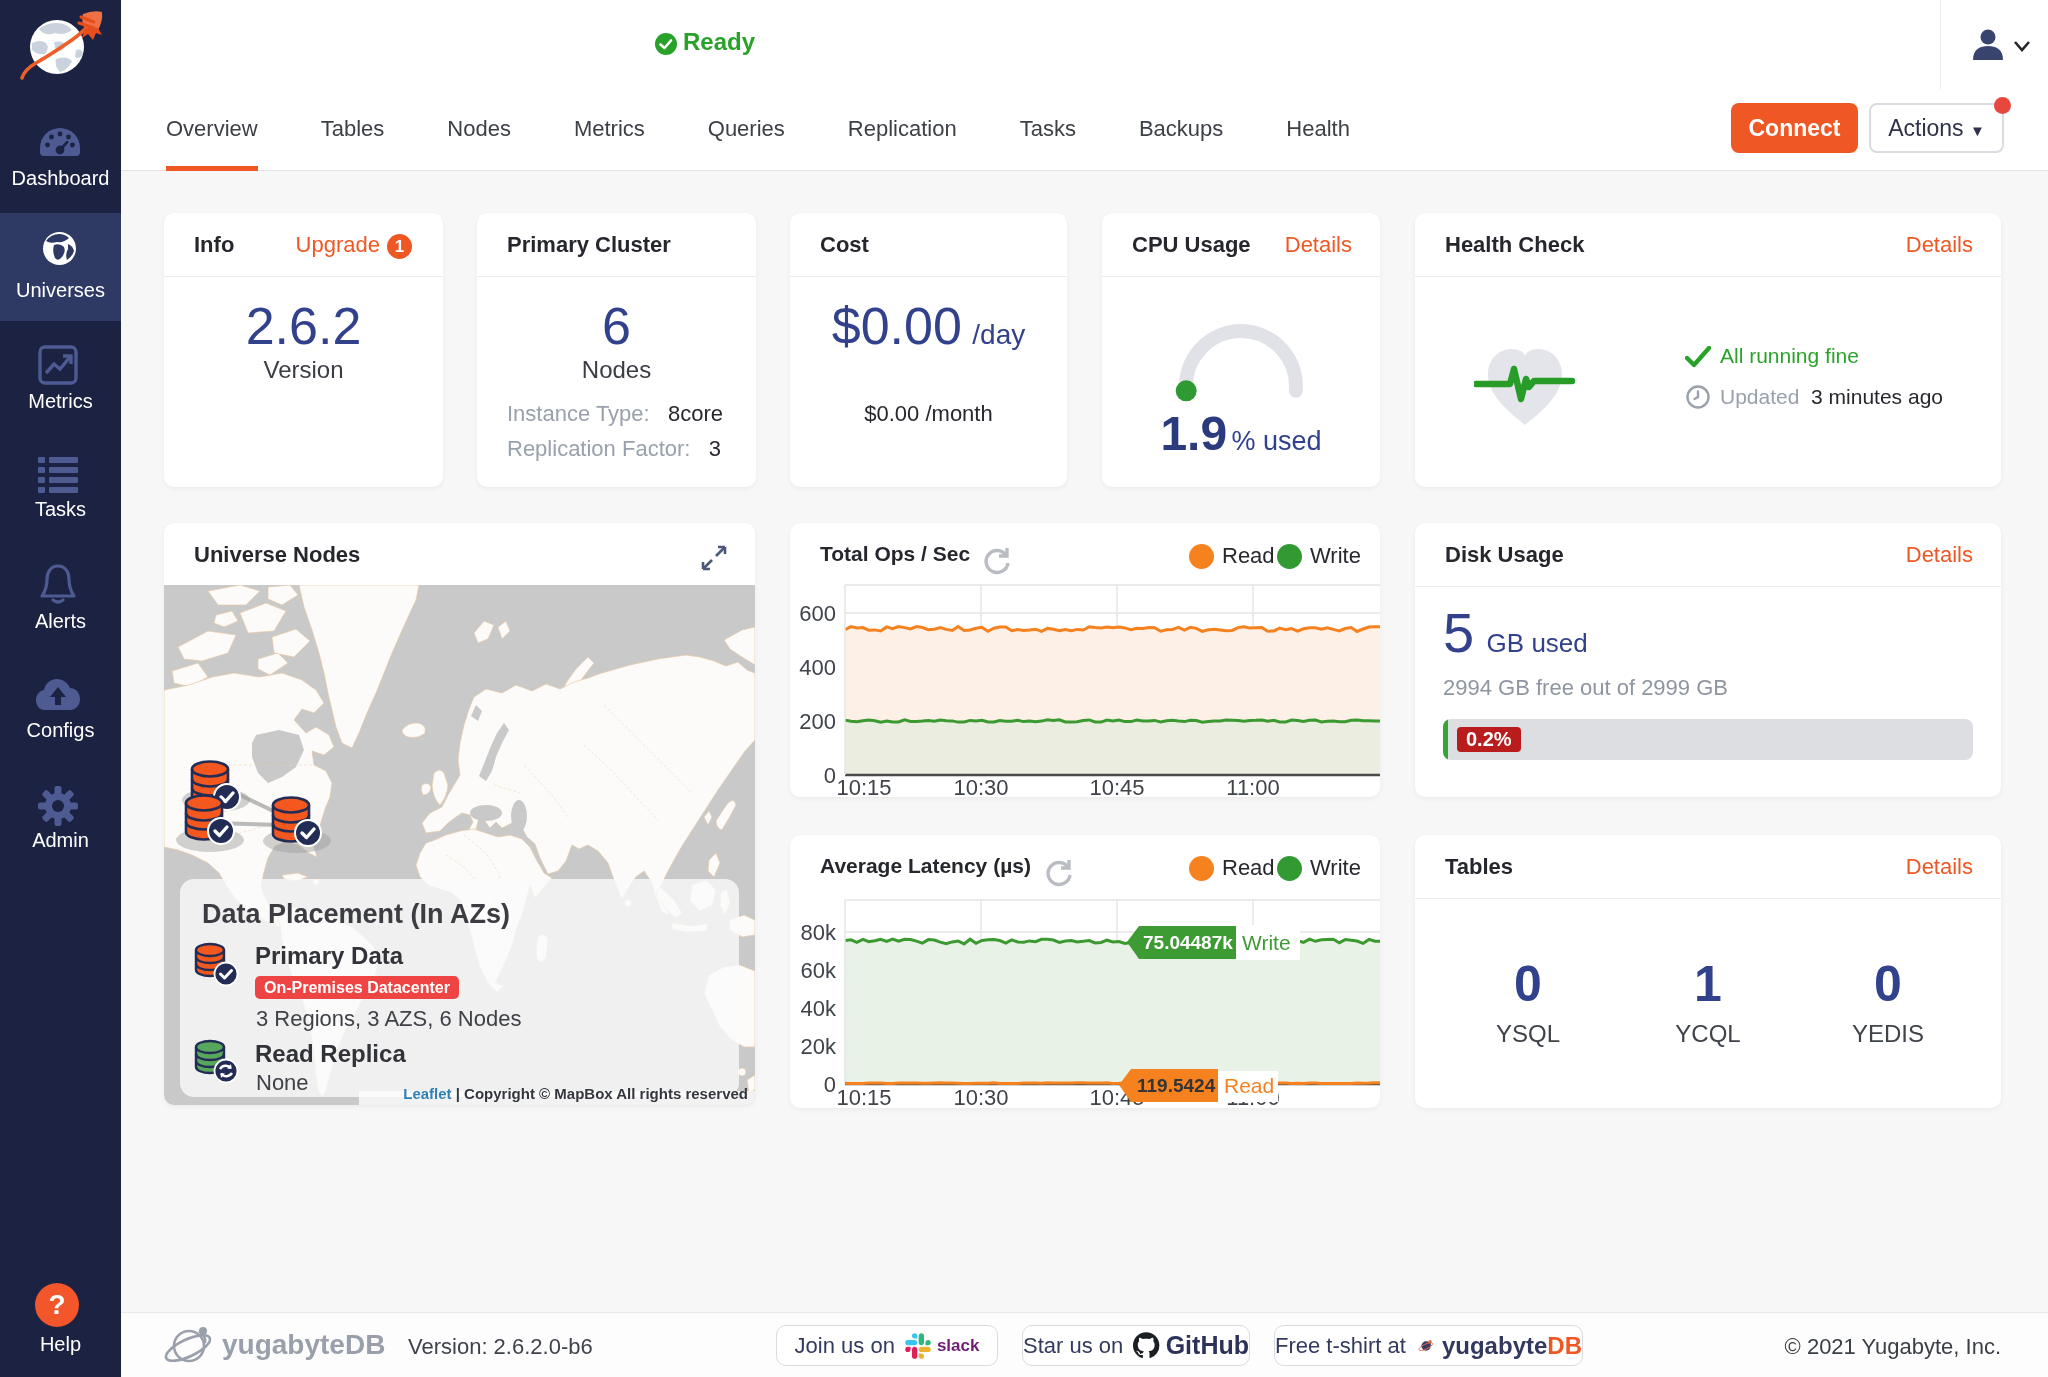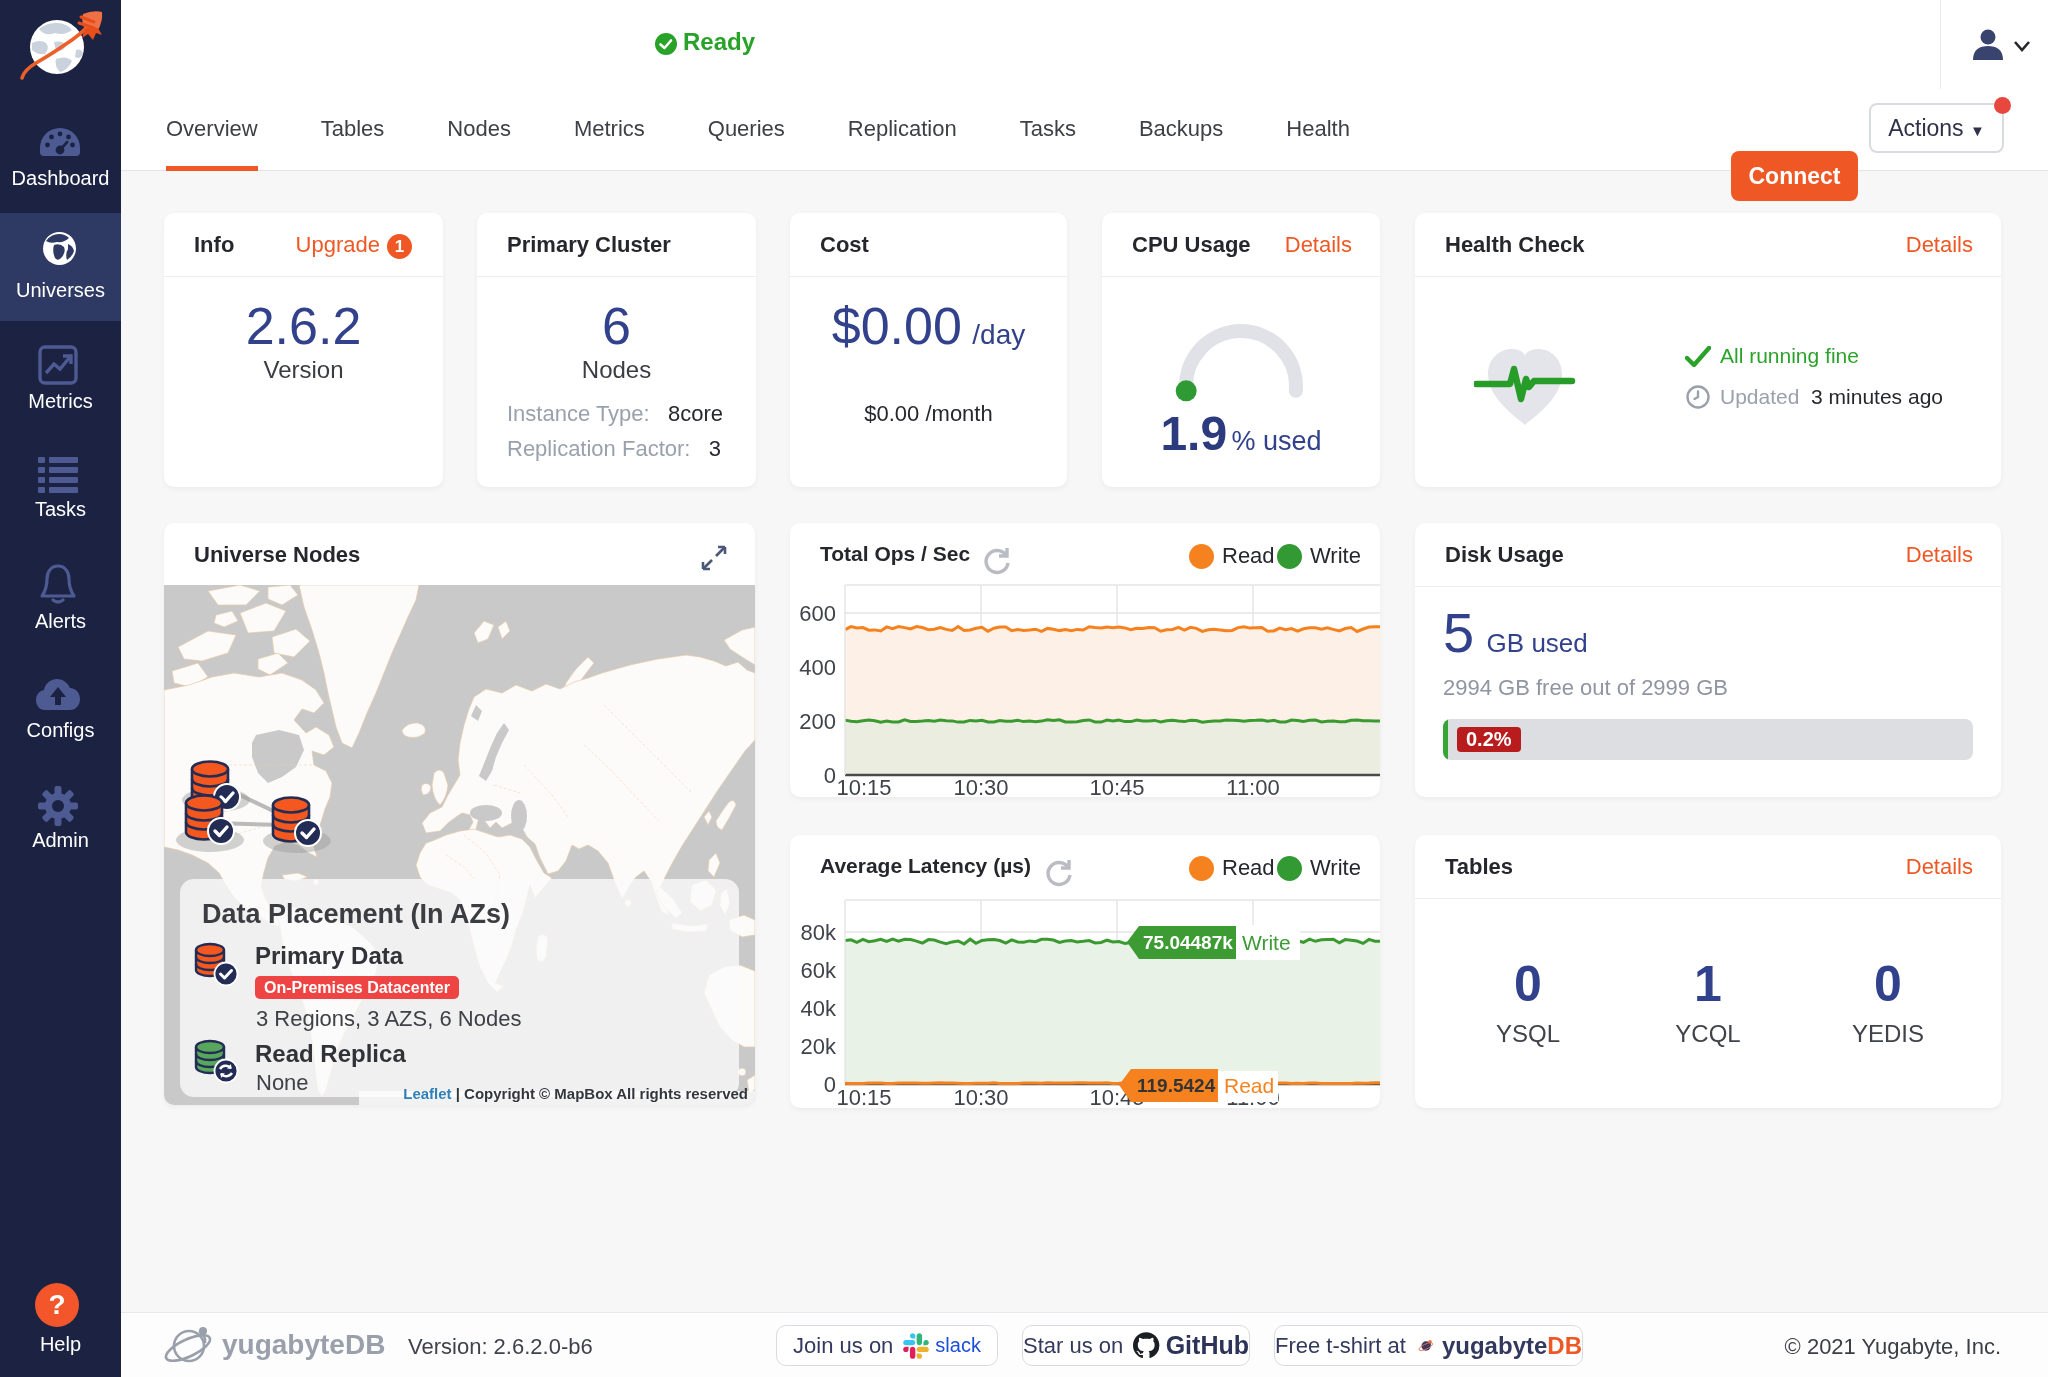--- a/index.html
+++ b/index.html
@@ -13,21 +13,21 @@
 .navitem { position:absolute; left:0; width:121px; text-align:center; color:#fff; font-size:20px; }
 .nav-active { position:absolute; left:0; top:213px; height:108px; width:121px; background:#2f3a64; }
 
 
 #topbar { position:absolute; left:121px; top:0; width:1927px; height:171px; background:#fff; border-bottom:1px solid #e4e5e7; }
 #title { position:absolute; left:45px; top:18px; font-size:40px; font-weight:bold; color:#25272d; letter-spacing:-0.5px; }
 #ready { position:absolute; left:534px; top:28px; color:#28a228; font-size:24px; font-weight:bold; }
 #tabs { position:absolute; left:45px; top:116px; display:flex; gap:63px; font-size:22px; color:#3d4046; }
 .tab { padding-bottom:24px; }
 .tab.active { border-bottom:5px solid #ef5824; }
-#connectBtn { position:absolute; left:1610px; top:103px; width:127px; height:50px; background:#ef5824; border-radius:8px; color:#fff; font-size:23px; font-weight:bold; text-align:center; line-height:50px;margin-top:48px; }
+#connectBtn { position:absolute; left:1610px; top:103px; width:127px; height:50px; background:#ef5824; border-radius:8px; color:#fff; font-size:23px; font-weight:bold; text-align:center; line-height:50px; }
 #actionsBtn { position:absolute; left:1748px; top:103px; width:135px; height:50px; background:#fff; border:2px solid #d8dbe0; border-radius:8px; color:#2e3147; font-size:23px; text-align:center; line-height:46px; }
 #actionsDot { position:absolute; left:123px; top:-8px; width:17px; height:17px; border-radius:50%; background:#e8473e; }
 #userSep { position:absolute; left:1819px; top:0; width:1px; height:89px; background:#ececee; }
 
 
 .card { position:absolute; background:#fff; border-radius:10px; box-shadow:0 2px 5px rgba(0,0,0,0.05); }
 .chead { height:64px; border-bottom:1px solid #ececee; position:relative; }
 .chead .t { position:absolute; left:30px; top:19px; font-size:22px; font-weight:bold; color:#25272d; }
 .chead .details { position:absolute; right:28px; top:19px; font-size:22px; color:#ef5824; }
 .bignum { font-size:52px; color:#32418c; font-weight:500; }
@@ -535,21 +535,21 @@
     <div class="abs" style="left:287px; top:21px; font-size:22px; color:#3f434b;">Version: 2.6.2.0-b6</div>
 
     <div class="pill" style="left:655px; width:222px;">
       <span>Join us on</span>
       <svg style="margin:0 6px 0 10px;" width="26" height="26" viewBox="0 0 127 127">
         <path d="M27.2 80c0 7.3-5.9 13.2-13.2 13.2C6.7 93.2.8 87.3.8 80c0-7.3 5.9-13.2 13.2-13.2h13.2V80zM33.8 80c0-7.3 5.9-13.2 13.2-13.2 7.3 0 13.2 5.9 13.2 13.2v33c0 7.3-5.9 13.2-13.2 13.2-7.3 0-13.2-5.9-13.2-13.2V80z" fill="#E01E5A"></path>
         <path d="M47 27.2c-7.3 0-13.2-5.9-13.2-13.2C33.8 6.7 39.7.8 47 .8c7.3 0 13.2 5.9 13.2 13.2v13.2H47zM47 33.8c7.3 0 13.2 5.9 13.2 13.2 0 7.3-5.9 13.2-13.2 13.2H14C6.7 60.2.8 54.3.8 47c0-7.3 5.9-13.2 13.2-13.2H47z" fill="#36C5F0"></path>
         <path d="M99.8 47c0-7.3 5.9-13.2 13.2-13.2 7.3 0 13.2 5.9 13.2 13.2 0 7.3-5.9 13.2-13.2 13.2H99.8V47zM93.2 47c0 7.3-5.9 13.2-13.2 13.2-7.3 0-13.2-5.9-13.2-13.2V14C66.8 6.7 72.7.8 80 .8c7.3 0 13.2 5.9 13.2 13.2V47z" fill="#2EB67D"></path>
         <path d="M80 99.8c7.3 0 13.2 5.9 13.2 13.2 0 7.3-5.9 13.2-13.2 13.2-7.3 0-13.2-5.9-13.2-13.2V99.8H80zM80 93.2c-7.3 0-13.2-5.9-13.2-13.2 0-7.3 5.9-13.2 13.2-13.2h33c7.3 0 13.2 5.9 13.2 13.2 0 7.3-5.9 13.2-13.2 13.2H80z" fill="#ECB22E"></path>
       </svg>
-      <span style="font-weight:normal; color:#1d4ed8; font-size:20px;">slack</span>
+      <span style="font-weight:bold; color:#701a75; font-size:17px;">slack</span>
     </div>
 
     <div class="pill" style="left:901px; width:228px;">
       <span>Star us on</span>
       <svg style="margin:0 6px 0 10px;" width="31" height="31" viewBox="0 0 16 16">
         <path fill="#1b1f23" fill-rule="evenodd" d="M8 0C3.58 0 0 3.58 0 8c0 3.54 2.29 6.53 5.47 7.59.4.07.55-.17.55-.38 0-.19-.01-.82-.01-1.49-2.01.37-2.53-.49-2.69-.94-.09-.23-.48-.94-.82-1.13-.28-.15-.68-.52-.01-.53.63-.01 1.08.58 1.23.82.72 1.21 1.87.87 2.33.66.07-.52.28-.87.51-1.07-1.78-.2-3.64-.89-3.64-3.95 0-.87.31-1.59.82-2.15-.08-.2-.36-1.02.08-2.12 0 0 .67-.21 2.2.82.64-.18 1.32-.27 2-.27s1.36.09 2 .27c1.53-1.04 2.2-.82 2.2-.82.44 1.1.16 1.92.08 2.12.51.56.82 1.27.82 2.15 0 3.07-1.87 3.75-3.65 3.95.29.25.54.73.54 1.48 0 1.07-.01 1.93-.01 2.2 0 .21.15.46.55.38A8.01 8.01 0 0016 8c0-4.42-3.58-8-8-8z"></path>
       </svg>
       <span style="font-weight:bold; color:#2c3258; font-size:25px;">GitHub</span>
     </div>
 

